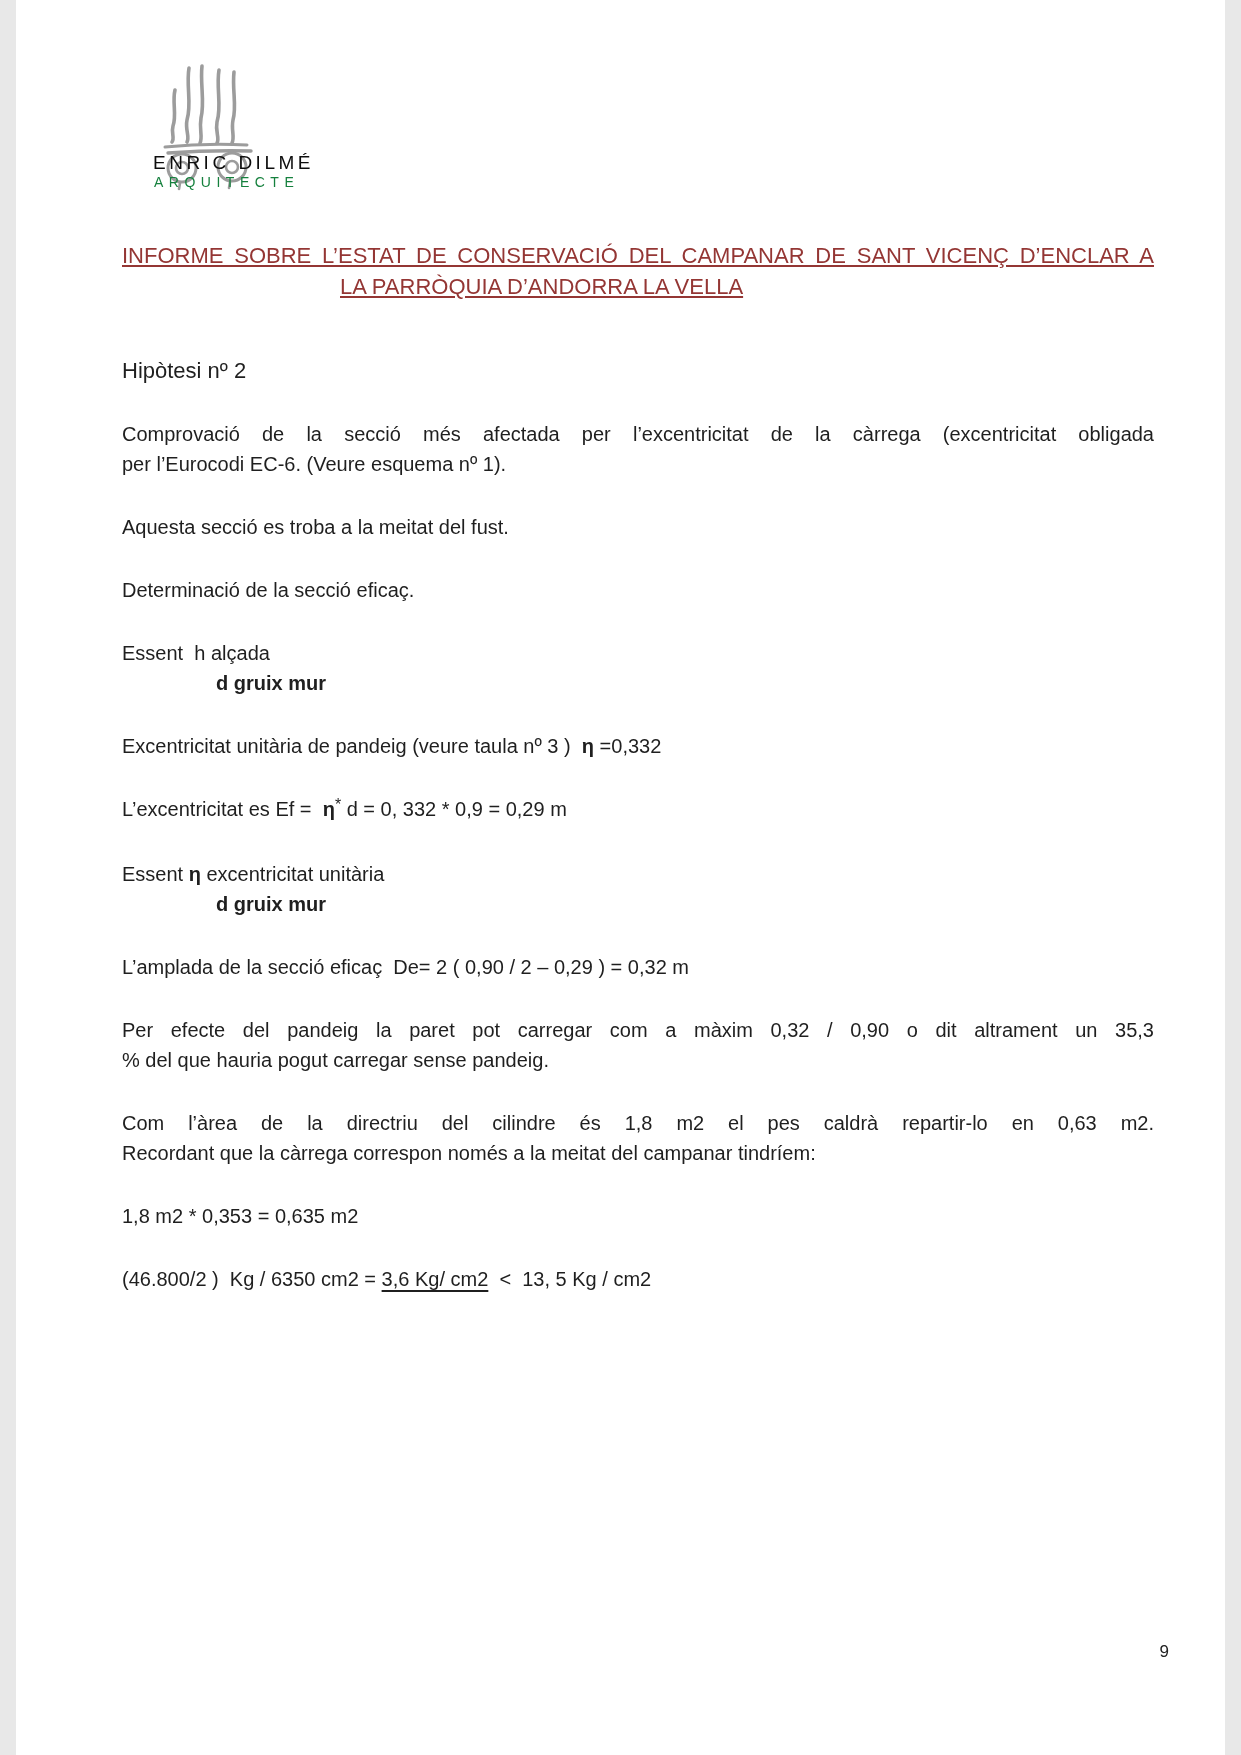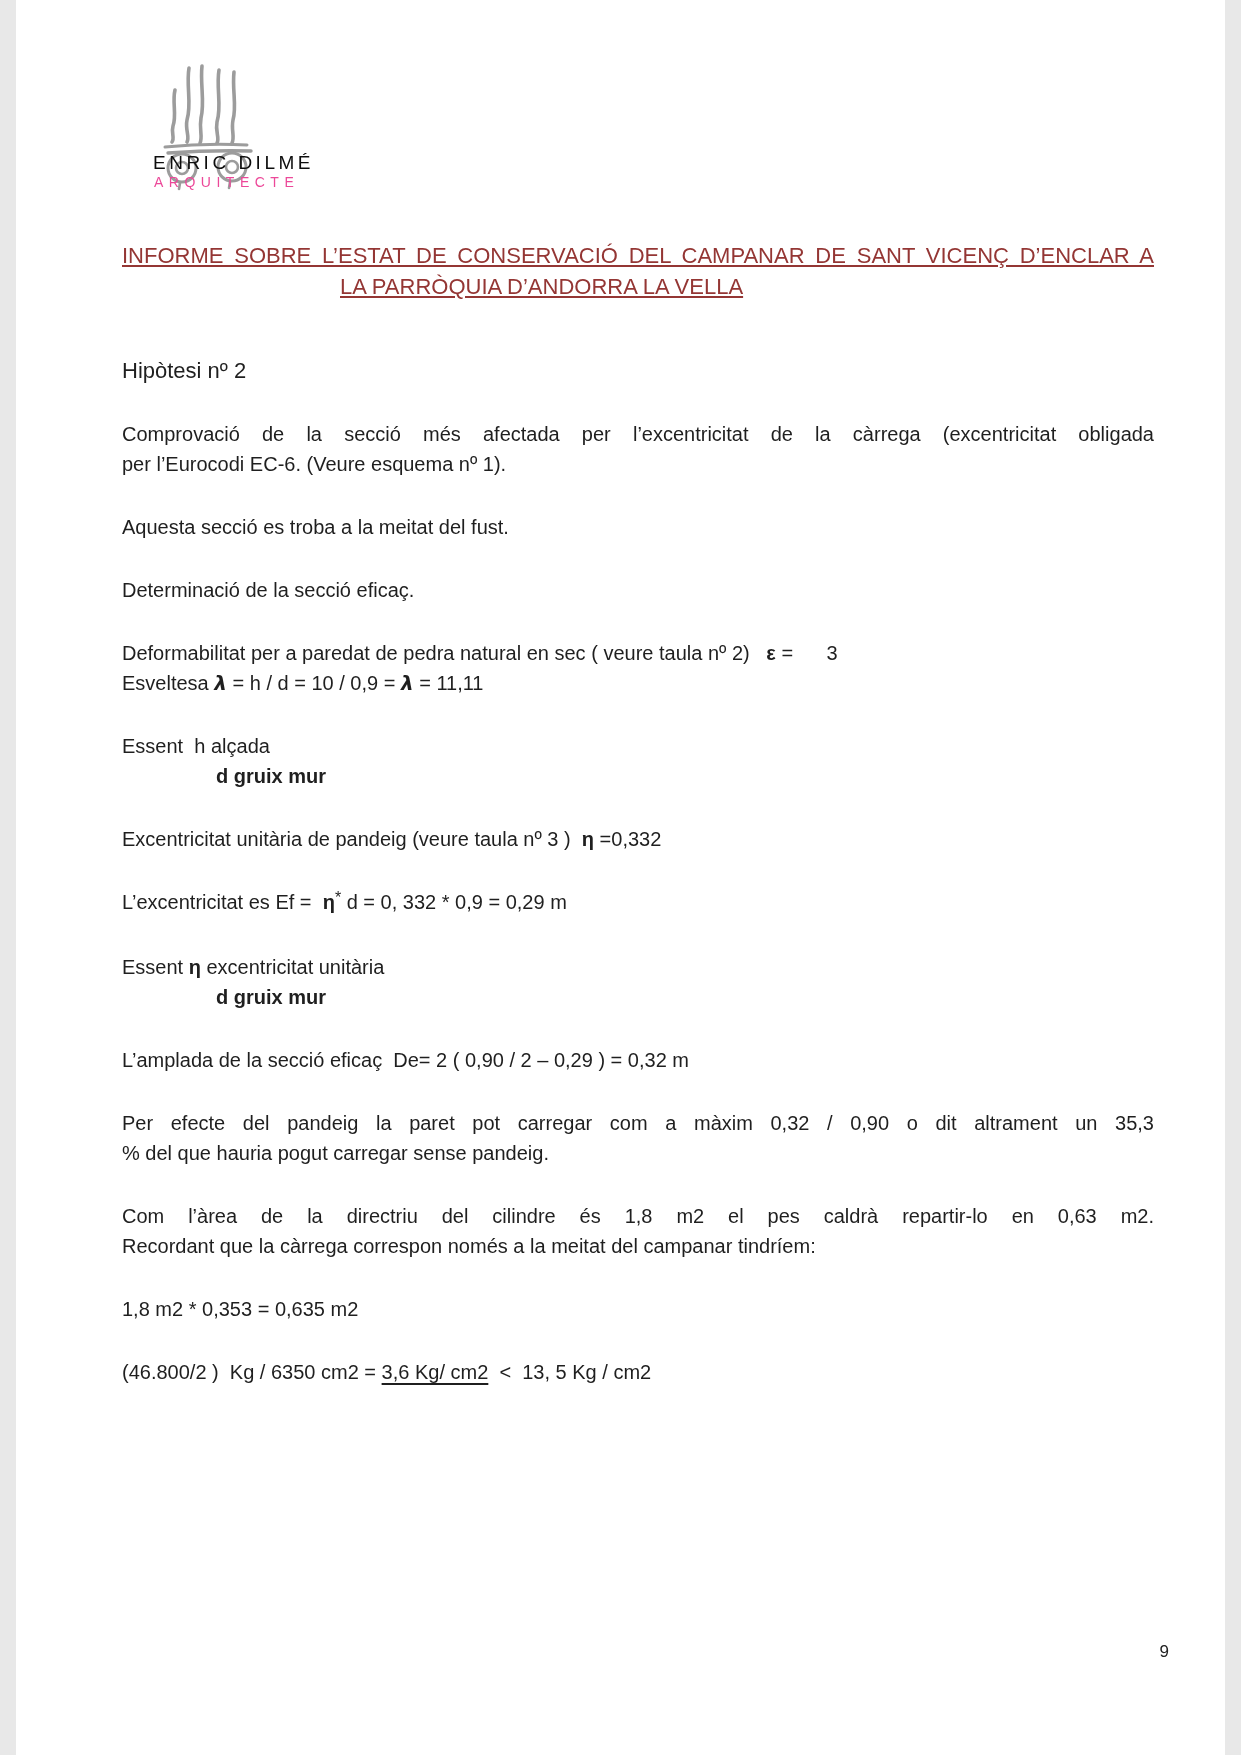--- a/index.html
+++ b/index.html
@@ -14,21 +14,21 @@
   }
   
   .logo{position:absolute;left:138px;top:58px;width:220px;height:140px;}
   .logo svg{position:absolute;left:5px;top:2px;}
   .logo-name{
     position:absolute;left:-1px;top:94px;
     font-size:19px;letter-spacing:3.5px;color:#0d0d0d;white-space:pre;
   }
   .logo-prof{
     position:absolute;left:0px;top:116px;
-    font-size:14px;letter-spacing:5.5px;color:#ec4899;white-space:pre;
+    font-size:14px;letter-spacing:5.5px;color:#15803d;white-space:pre;
   }
   
   .title{
     position:absolute;left:106px;top:240px;width:1032px;
     color:#943634;
     font-size:22px;line-height:31px;text-decoration:underline;
   }
   .title .spread{text-align:justify;text-align-last:justify;}
   .title-line2{margin-left:218px;}
   
@@ -91,24 +91,20 @@
 
     <div class="block">
       <div class="spread">Comprovació de la secció més afectada per l’excentricitat de la càrrega (excentricitat obligada</div>
       <div class="line">per l’Eurocodi EC-6. (Veure esquema nº 1).</div>
     </div>
 
     <div class="block line">Aquesta secció es troba a la meitat del fust.</div>
 
     <div class="block line">Determinació de la secció eficaç.</div>
 
-    <div class="block">
-      <div class="line"><span>Deformabilitat per a paredat de pedra natural en sec ( veure taula nº 2)   </span><span class="greek">ε</span><span> =      3</span></div>
-      <div class="line"><span>Esveltesa </span><span class="lambda">λ</span><span> = h / d = 10 / 0,9 = </span><span class="lambda">λ</span><span> = 11,11</span></div>
-    </div>
 
     <div class="block">
       <div class="line">Essent  h alçada</div>
       <div class="line indent">d gruix mur</div>
     </div>
 
     <div class="block line"><span>Excentricitat unitària de pandeig (veure taula nº 3 )  </span><span class="eta">η</span><span> =0,332</span></div>
 
     <div class="block line"><span>L’excentricitat es Ef =  </span><span class="eta">η</span><span class="sup">*</span><span> d = 0, 332 * 0,9 = 0,29 m</span></div>
 

